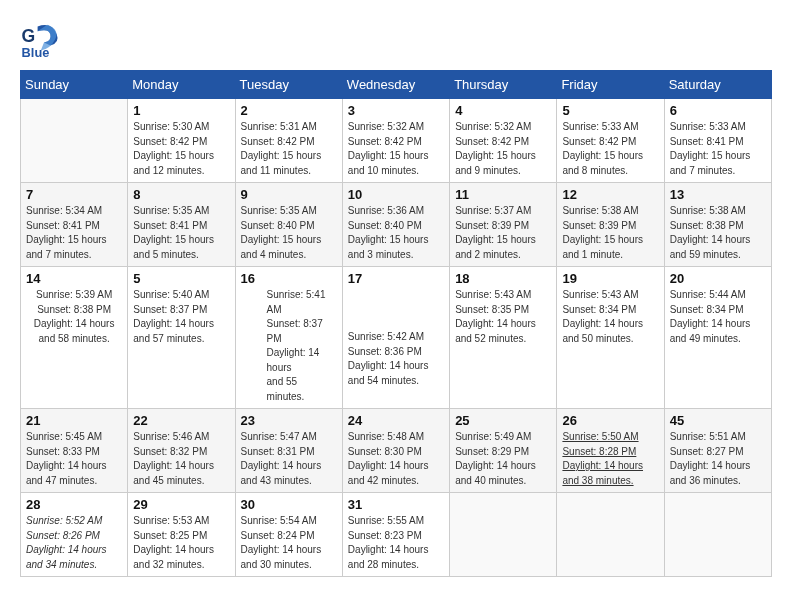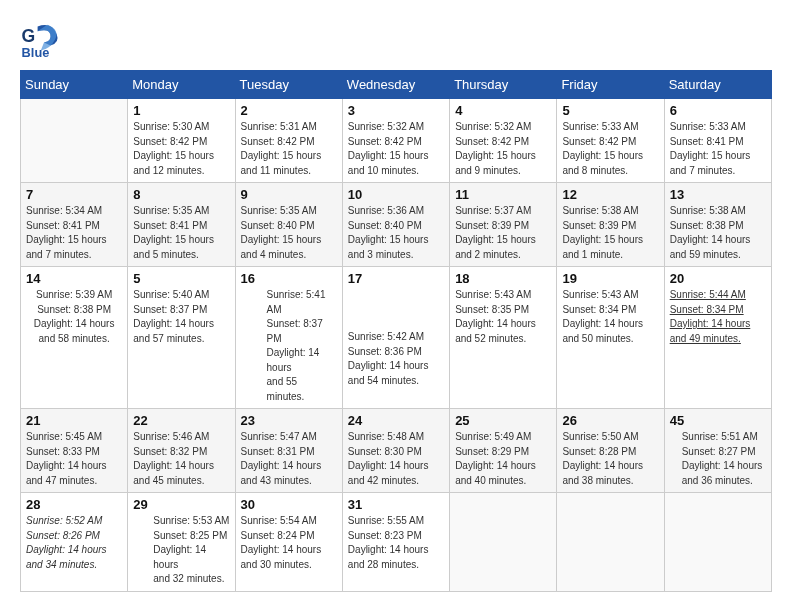--- a/index.html
+++ b/index.html
@@ -262,21 +262,21 @@
         </td>
         <td>
           <div class="day-number">19</div>
           <div class="day-info" style="white-space: pre-line;">Sunrise: 5:43 AM
 Sunset: 8:34 PM
 Daylight: 14 hours
 and 50 minutes.</div>
         </td>
         <td>
           <div class="day-number">20</div>
-          <div class="day-info" style="white-space: pre-line; text-decoration: underline;">Sunrise: 5:44 AM
+          <div class="day-info" style="white-space: pre-line;">Sunrise: 5:44 AM
 Sunset: 8:34 PM
 Daylight: 14 hours
 and 49 minutes.</div>
         </td>
       </tr>
       <tr>
         <td>
           <div class="day-number">21</div>
           <div class="day-info" style="white-space: pre-line;">Sunrise: 5:45 AM
 Sunset: 8:33 PM
@@ -306,44 +306,44 @@
         </td>
         <td>
           <div class="day-number">25</div>
           <div class="day-info" style="white-space: pre-line;">Sunrise: 5:49 AM
 Sunset: 8:29 PM
 Daylight: 14 hours
 and 40 minutes.</div>
         </td>
         <td>
           <div class="day-number">26</div>
-          <div class="day-info" style="white-space: pre-line;">Sunrise: 5:50 AM
+          <div class="day-info" style="white-space: pre-line; text-decoration: underline;">Sunrise: 5:50 AM
 Sunset: 8:28 PM
 Daylight: 14 hours
 and 38 minutes.</div>
         </td>
         <td>
           <div class="day-number">45</div>
-          <div class="day-info" style="white-space: pre-line; margin-left: 12px;">Sunrise: 5:51 AM
+          <div class="day-info" style="white-space: pre-line;">Sunrise: 5:51 AM
 Sunset: 8:27 PM
 Daylight: 14 hours
 and 36 minutes.</div>
         </td>
       </tr>
       <tr>
         <td>
           <div class="day-number">28</div>
           <div class="day-info" style="white-space: pre-line; font-style: italic;">Sunrise: 5:52 AM
 Sunset: 8:26 PM
 Daylight: 14 hours
 and 34 minutes.</div>
         </td>
         <td>
           <div class="day-number">29</div>
-          <div class="day-info" style="white-space: pre-line; margin-left: 20px;">Sunrise: 5:53 AM
+          <div class="day-info" style="white-space: pre-line;">Sunrise: 5:53 AM
 Sunset: 8:25 PM
 Daylight: 14 hours
 and 32 minutes.</div>
         </td>
         <td>
           <div class="day-number">30</div>
           <div class="day-info" style="white-space: pre-line;">Sunrise: 5:54 AM
 Sunset: 8:24 PM
 Daylight: 14 hours
 and 30 minutes.</div>

